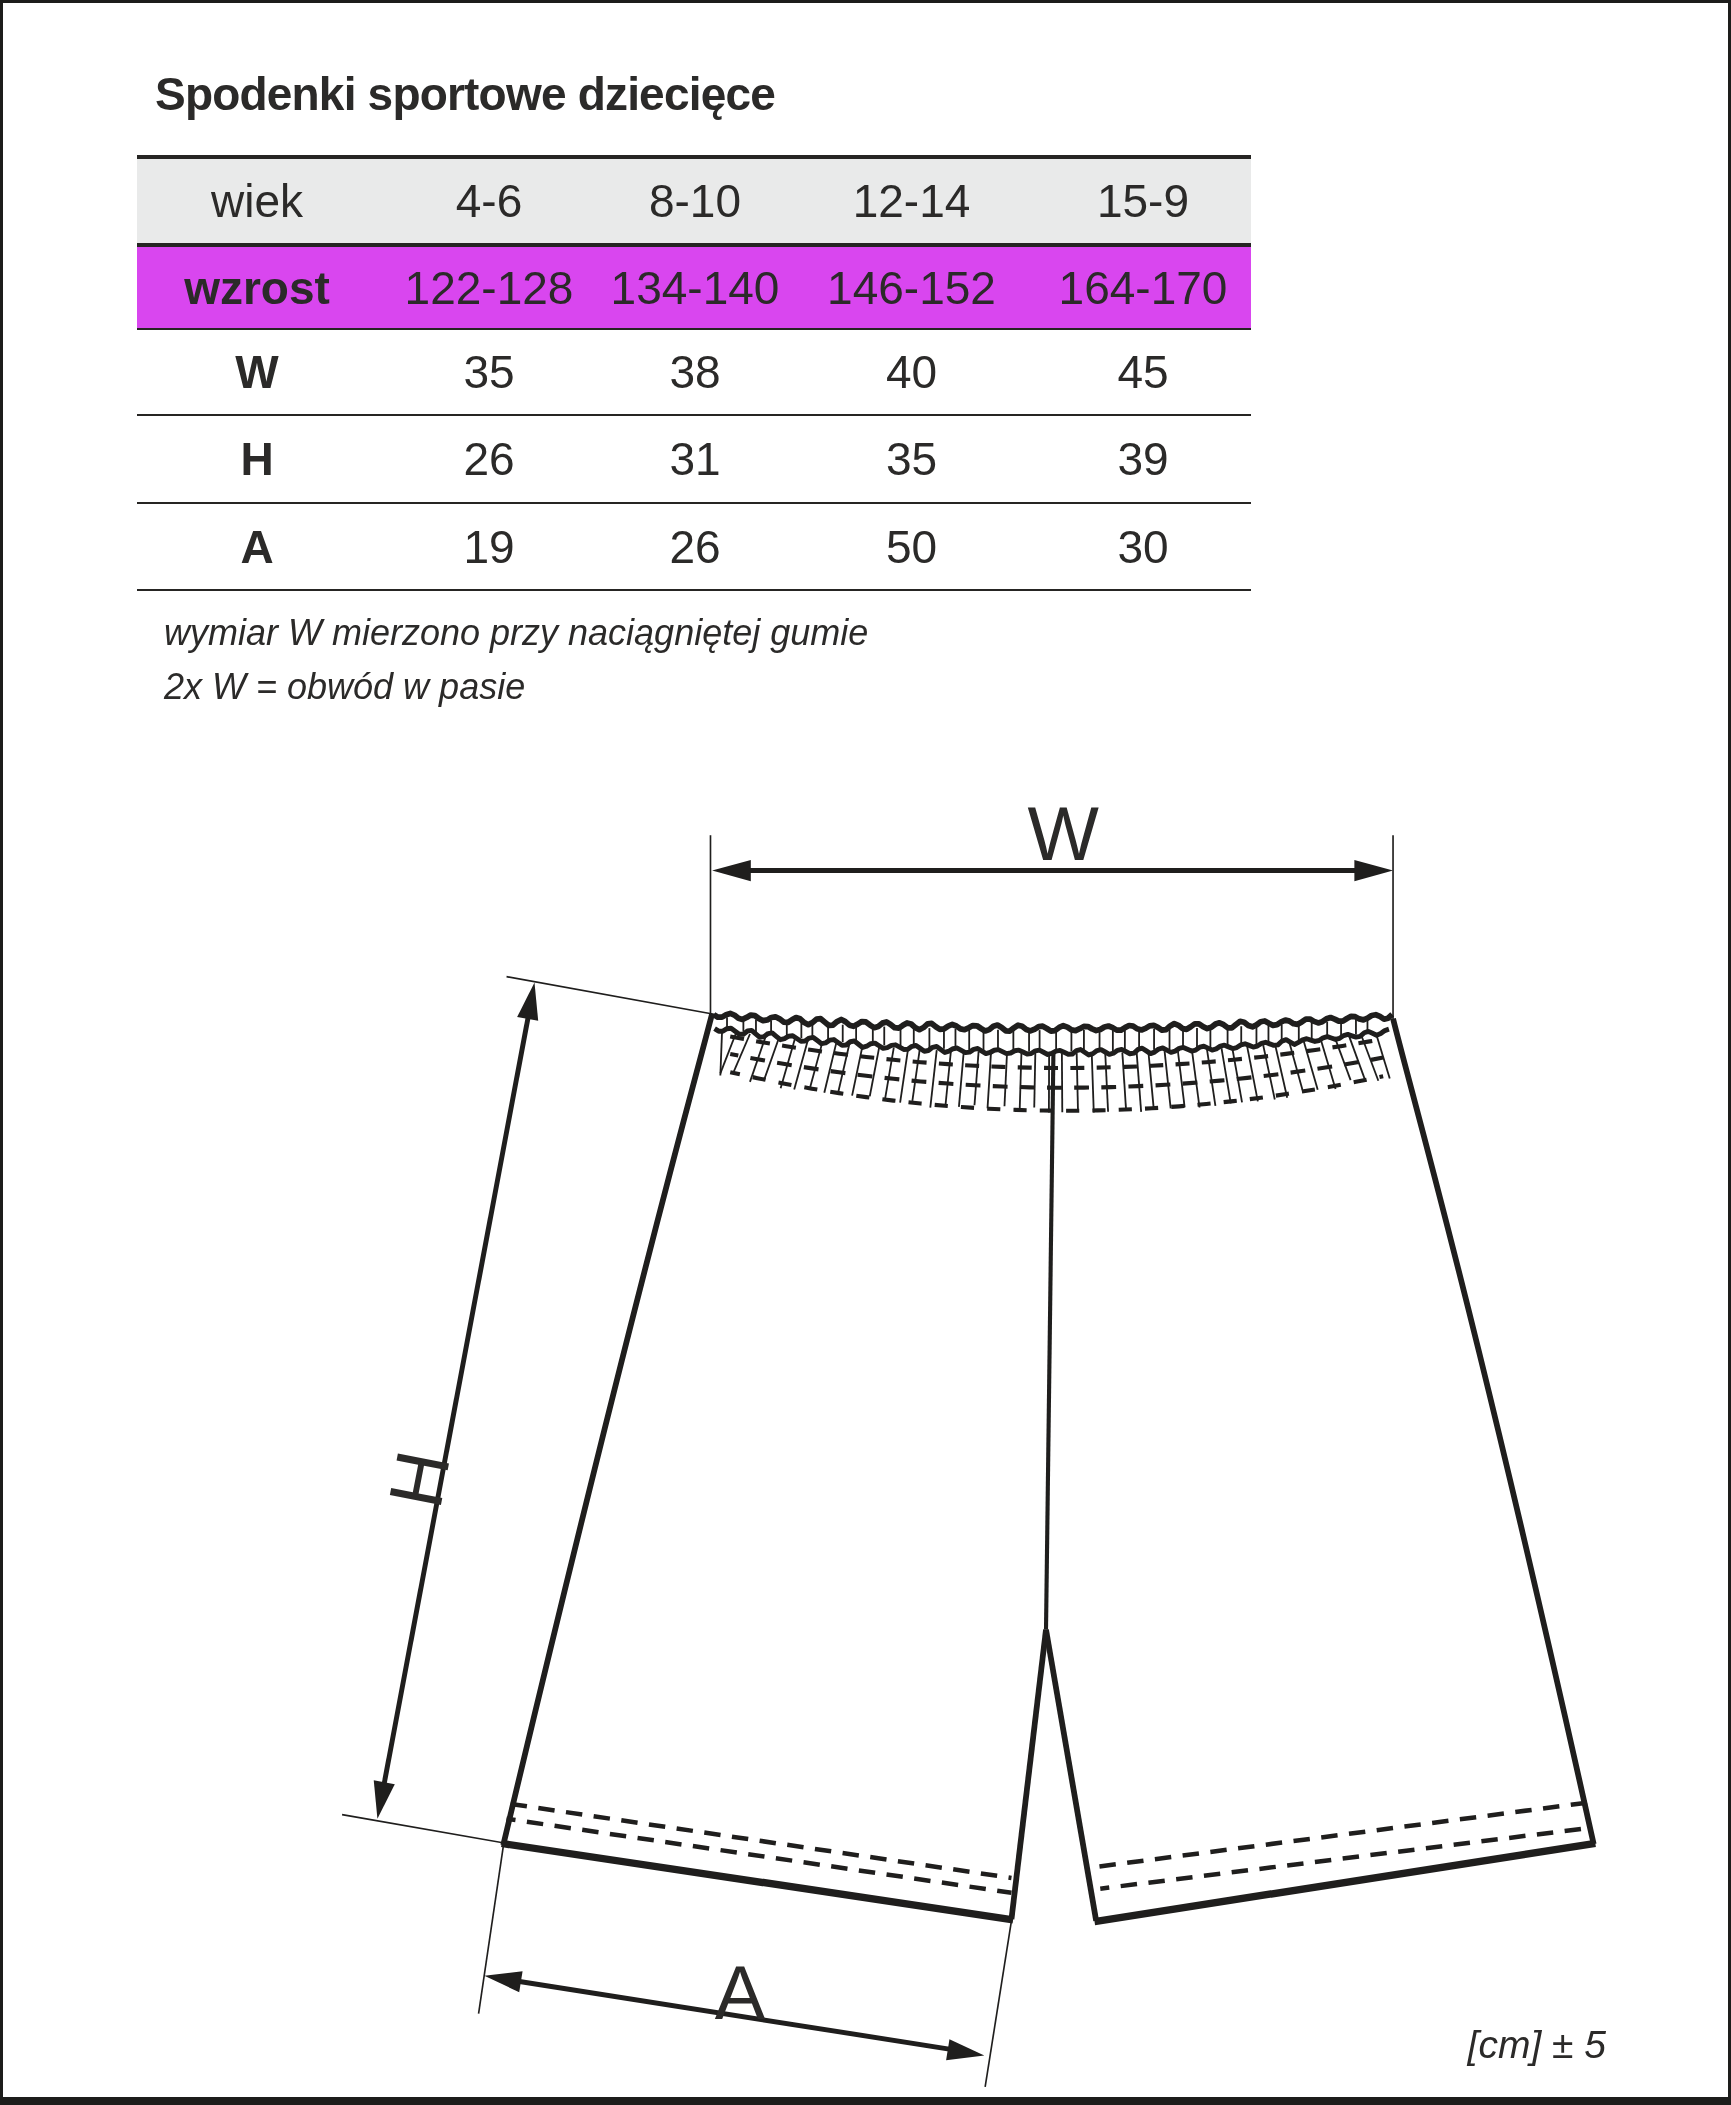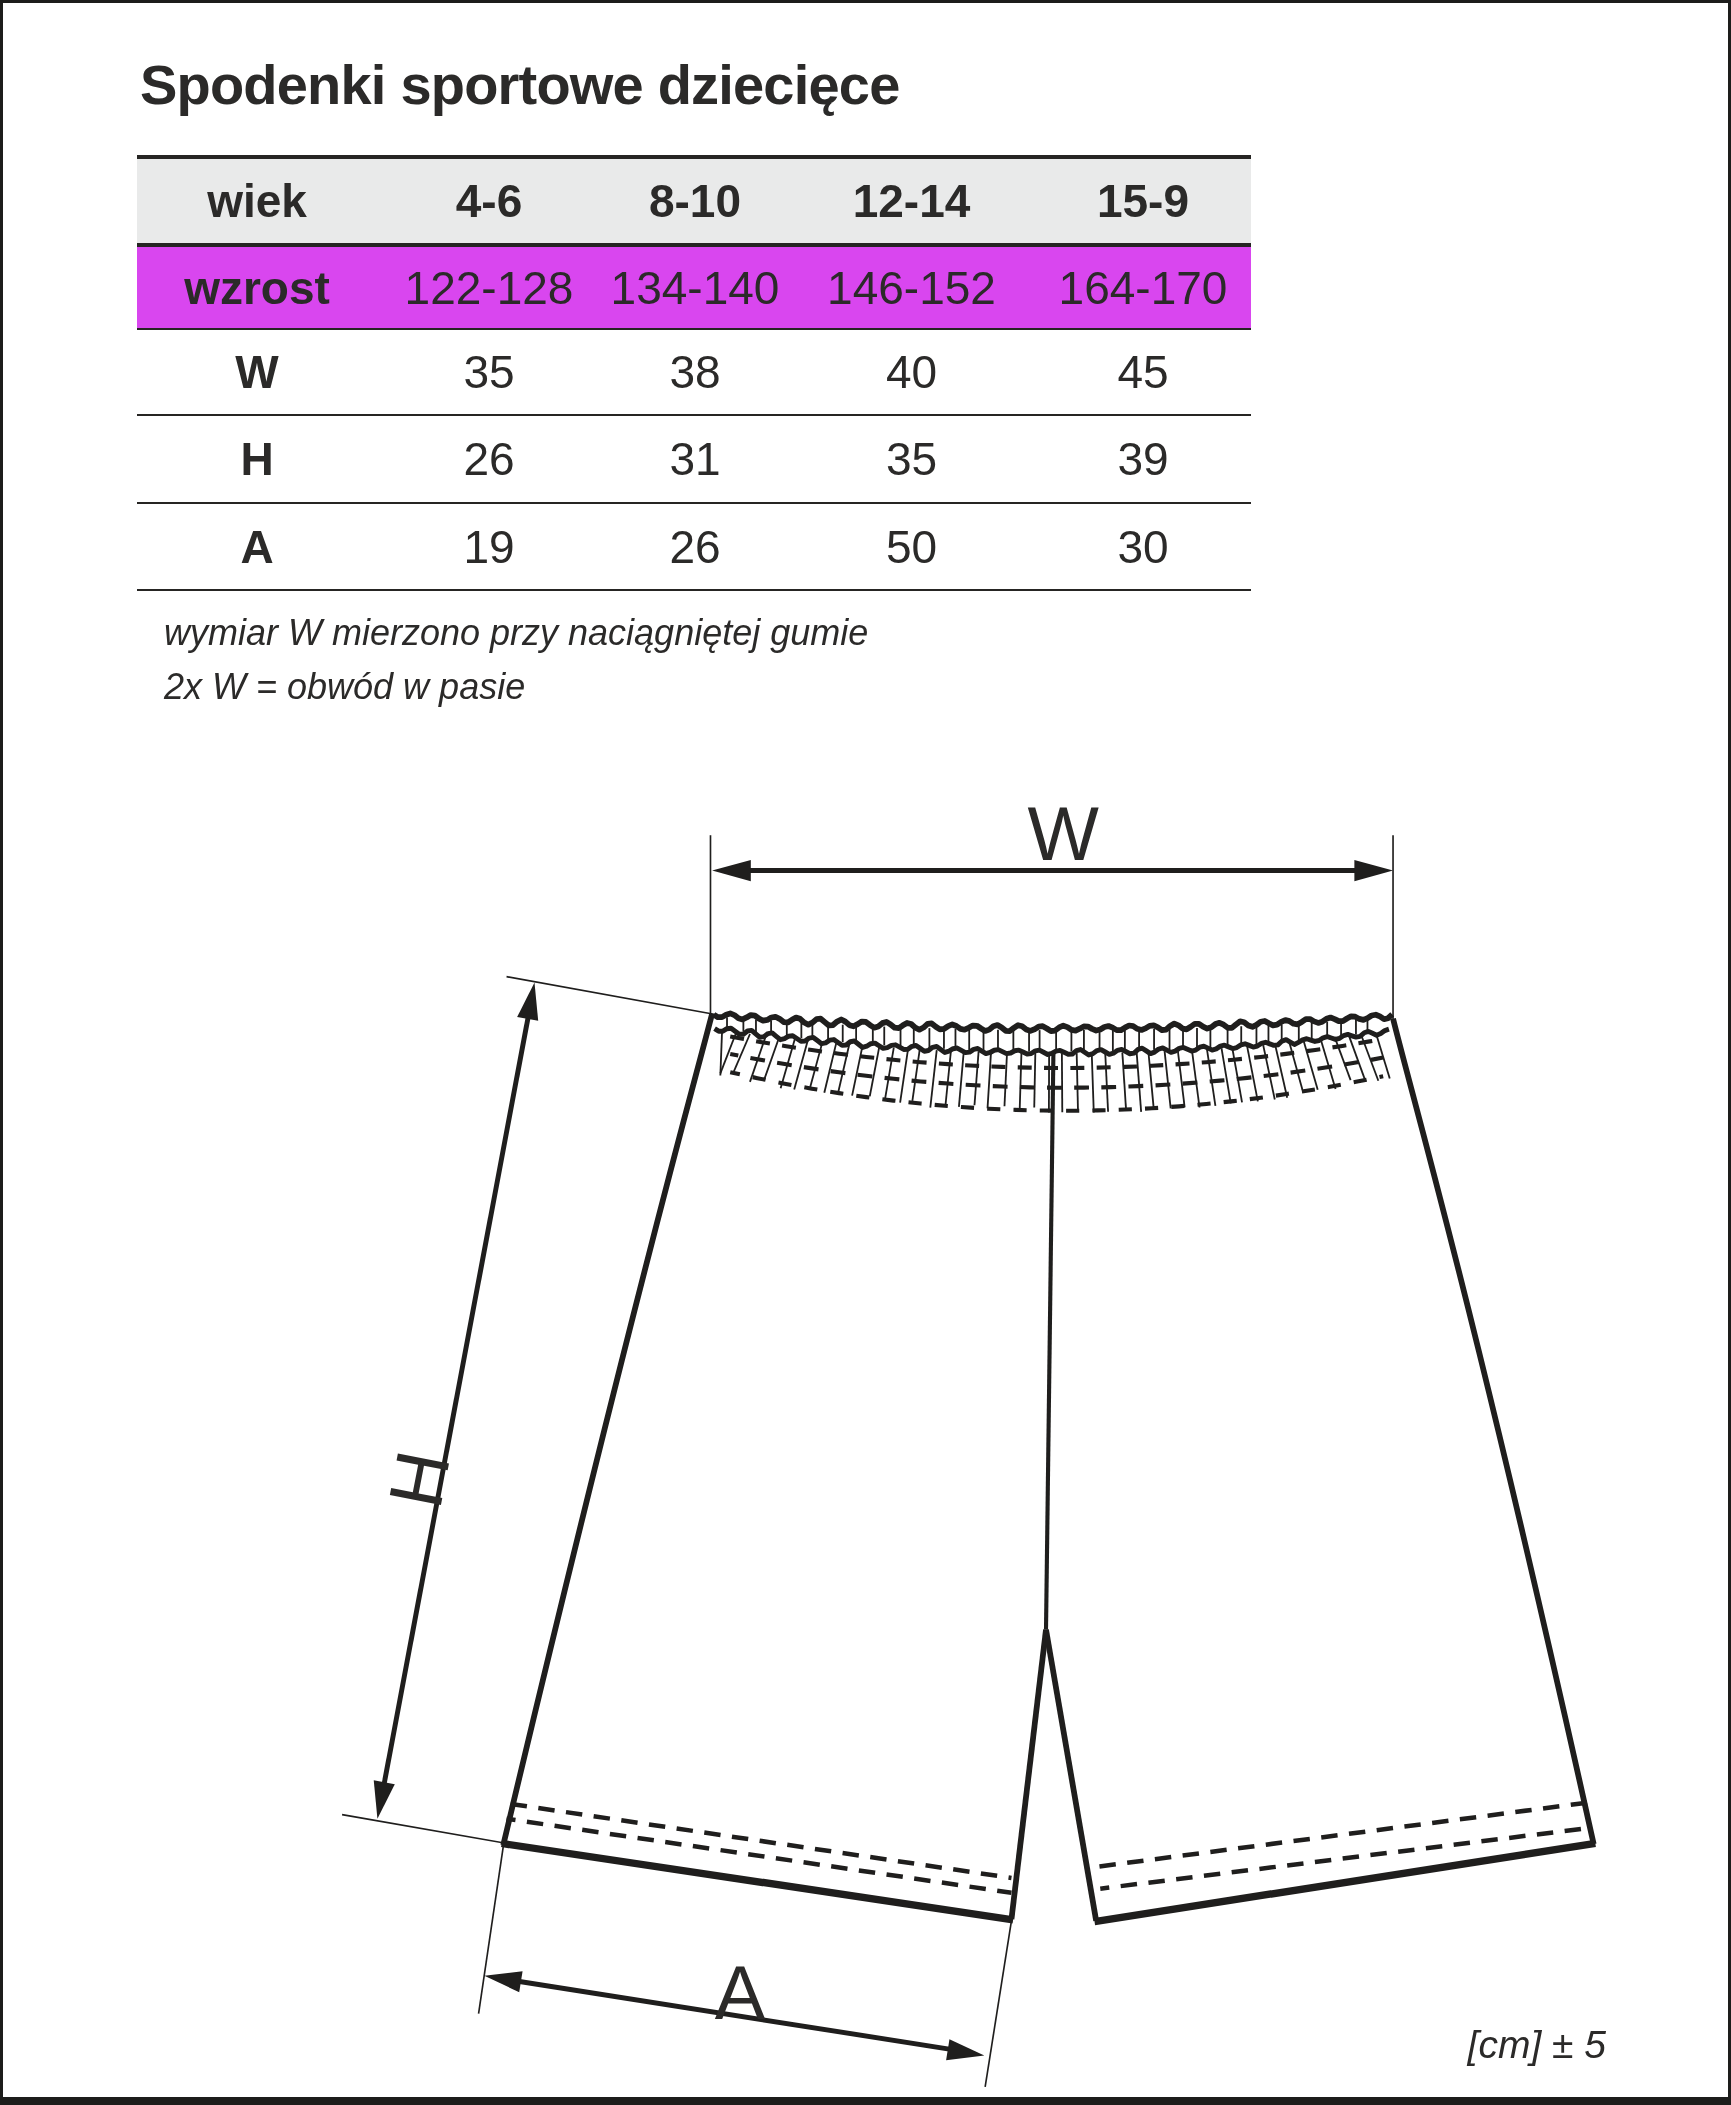--- a/index.html
+++ b/index.html
@@ -8,35 +8,35 @@
     width:1731px;height:2105px;
     box-sizing:border-box;
     background:#ffffff;
     border:3.3px solid #1d1d1b;
     border-bottom-width:8.2px;
     font-family:"Liberation Sans",sans-serif;
     color:#2b2a29;
     overflow:hidden;
   }
   .title{
-    position:absolute;left:137px;top:49px;margin:0;
-    font-size:56px;font-weight:bold;letter-spacing:-0.8px;
+    position:absolute;left:137px;top:49px;margin:15px;
+    font-size:46px;font-weight:bold;letter-spacing:-0.8px;
     white-space:nowrap;
   }
   .size-table{position:absolute;left:134px;top:152px;width:1114px;}
   .trow{
     display:grid;
     grid-template-columns:240px 224px 188px 245px 218px;
     align-items:center;
     box-sizing:border-box;
   }
   .trow .tcell{text-align:center;font-size:46px;line-height:1;}
   .tlabel{font-weight:bold;}
   .r-age{height:92px;background:#e9eaea;border-top:4.1px solid #262523;border-bottom:4.1px solid #262523;}
-  .r-age .tcell{font-weight:bold;}
+  .r-age .tcell{font-weight:normal;}
   .r-wzrost{height:83px;background:#d946ef;border-bottom:2.5px solid #262523;}
   .r-w{height:86px;border-bottom:2.5px solid #262523;}
   .r-h{height:88px;border-bottom:2.5px solid #262523;}
   .r-a{height:87px;border-bottom:2.5px solid #262523;}
   .note{
     position:absolute;left:161px;top:603px;
     font-style:italic;font-size:36px;line-height:1.5;
     white-space:nowrap;
   }
   .footnote{

